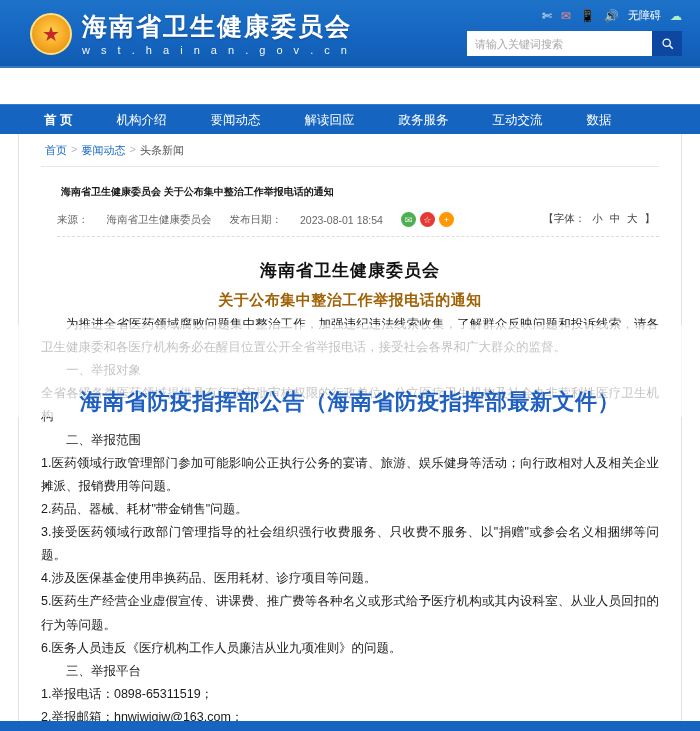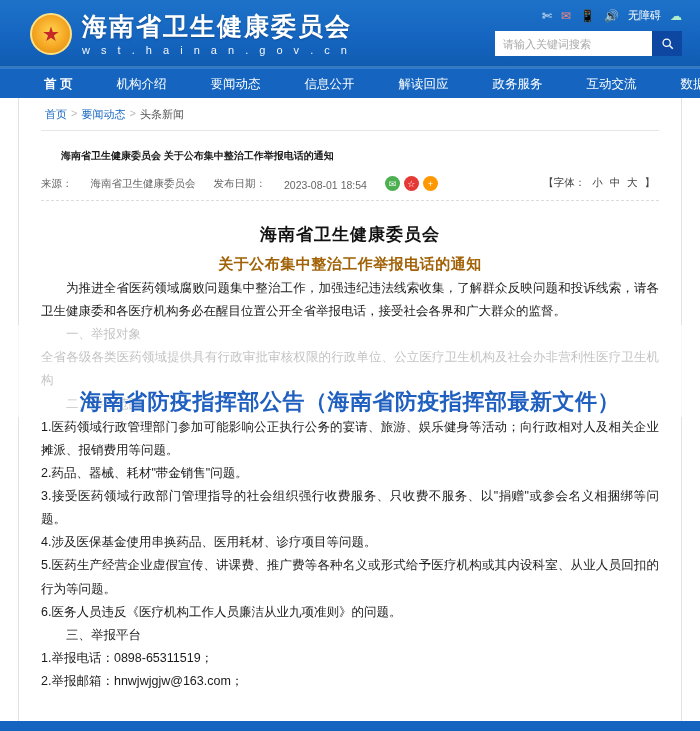--- a/index.html
+++ b/index.html
@@ -82,21 +82,21 @@
   .utility .utext { font-size: 11px; }
 
   
   .searchbox {
     position: absolute;
     right: 18px; top: 31px;
     display: flex;
     height: 25px;
   }
   .searchbox input {
-    width: 157px;
+    width: 185px;
     height: 25px;
     border: none;
     outline: none;
     padding: 0 8px;
     font-size: 11px;
     color: #333;
     background: #ffffff;
     font-family: "Liberation Sans", sans-serif;
   }
   .searchbox input::placeholder { color: #a8a8a8; }
@@ -110,20 +110,21 @@
   }
 
   
   .nav {
     height: 30px;
     background: #1565c0;
     display: flex;
     align-items: center;
     padding-left: 22px;
     border-top: 1px solid #2b7ed1;
+    margin-top: 36px;
   }
   .nav .nav-item {
     color: #ffffff;
     font-size: 12.5px;
     padding: 0 22px;
     line-height: 30px;
     cursor: pointer;
     white-space: nowrap;
   }
   .nav .nav-item:first-child { font-weight: bold; }
@@ -158,26 +159,27 @@
   .doc-title {
     text-align: left;
     font-size: 10px;
     font-weight: bold;
     color: #1a1a1a;
     padding: 17px 20px 13px;
     line-height: 1.5;
   }
   .meta {
     display: flex;
-    align-items: flex-end;
+    align-items: center;
     font-size: 10.5px;
     color: #666;
     padding-bottom: 9px;
     border-bottom: 1px dashed #dcdcdc;
     position: relative;
+    margin-left: 16px;
   }
   .meta .m { margin-right: 18px; }
   .share {
     display: flex; align-items: center; gap: 4px;
   }
   .share .sicon {
     width: 15px; height: 15px;
     border-radius: 50%;
     display: inline-flex; align-items: center; justify-content: center;
     color: #fff; font-size: 9px;
@@ -281,21 +283,20 @@
           <line x1="10.5" y1="10.5" x2="14.5" y2="14.5" stroke="#ffffff" stroke-width="1.8"></line>
         </svg>
       </button>
     </div>
   </div>
 
   <div class="nav">
     <div class="nav-item">首 页</div>
     <div class="nav-item">机构介绍</div>
     <div class="nav-item">要闻动态</div>
-    <div class="nav-item">信息公开</div>
     <div class="nav-item">解读回应</div>
     <div class="nav-item">政务服务</div>
     <div class="nav-item">互动交流</div>
     <div class="nav-item">数据</div>
   </div>
 
   <div class="content">
     <div class="card">
 
       <div class="breadcrumb">

